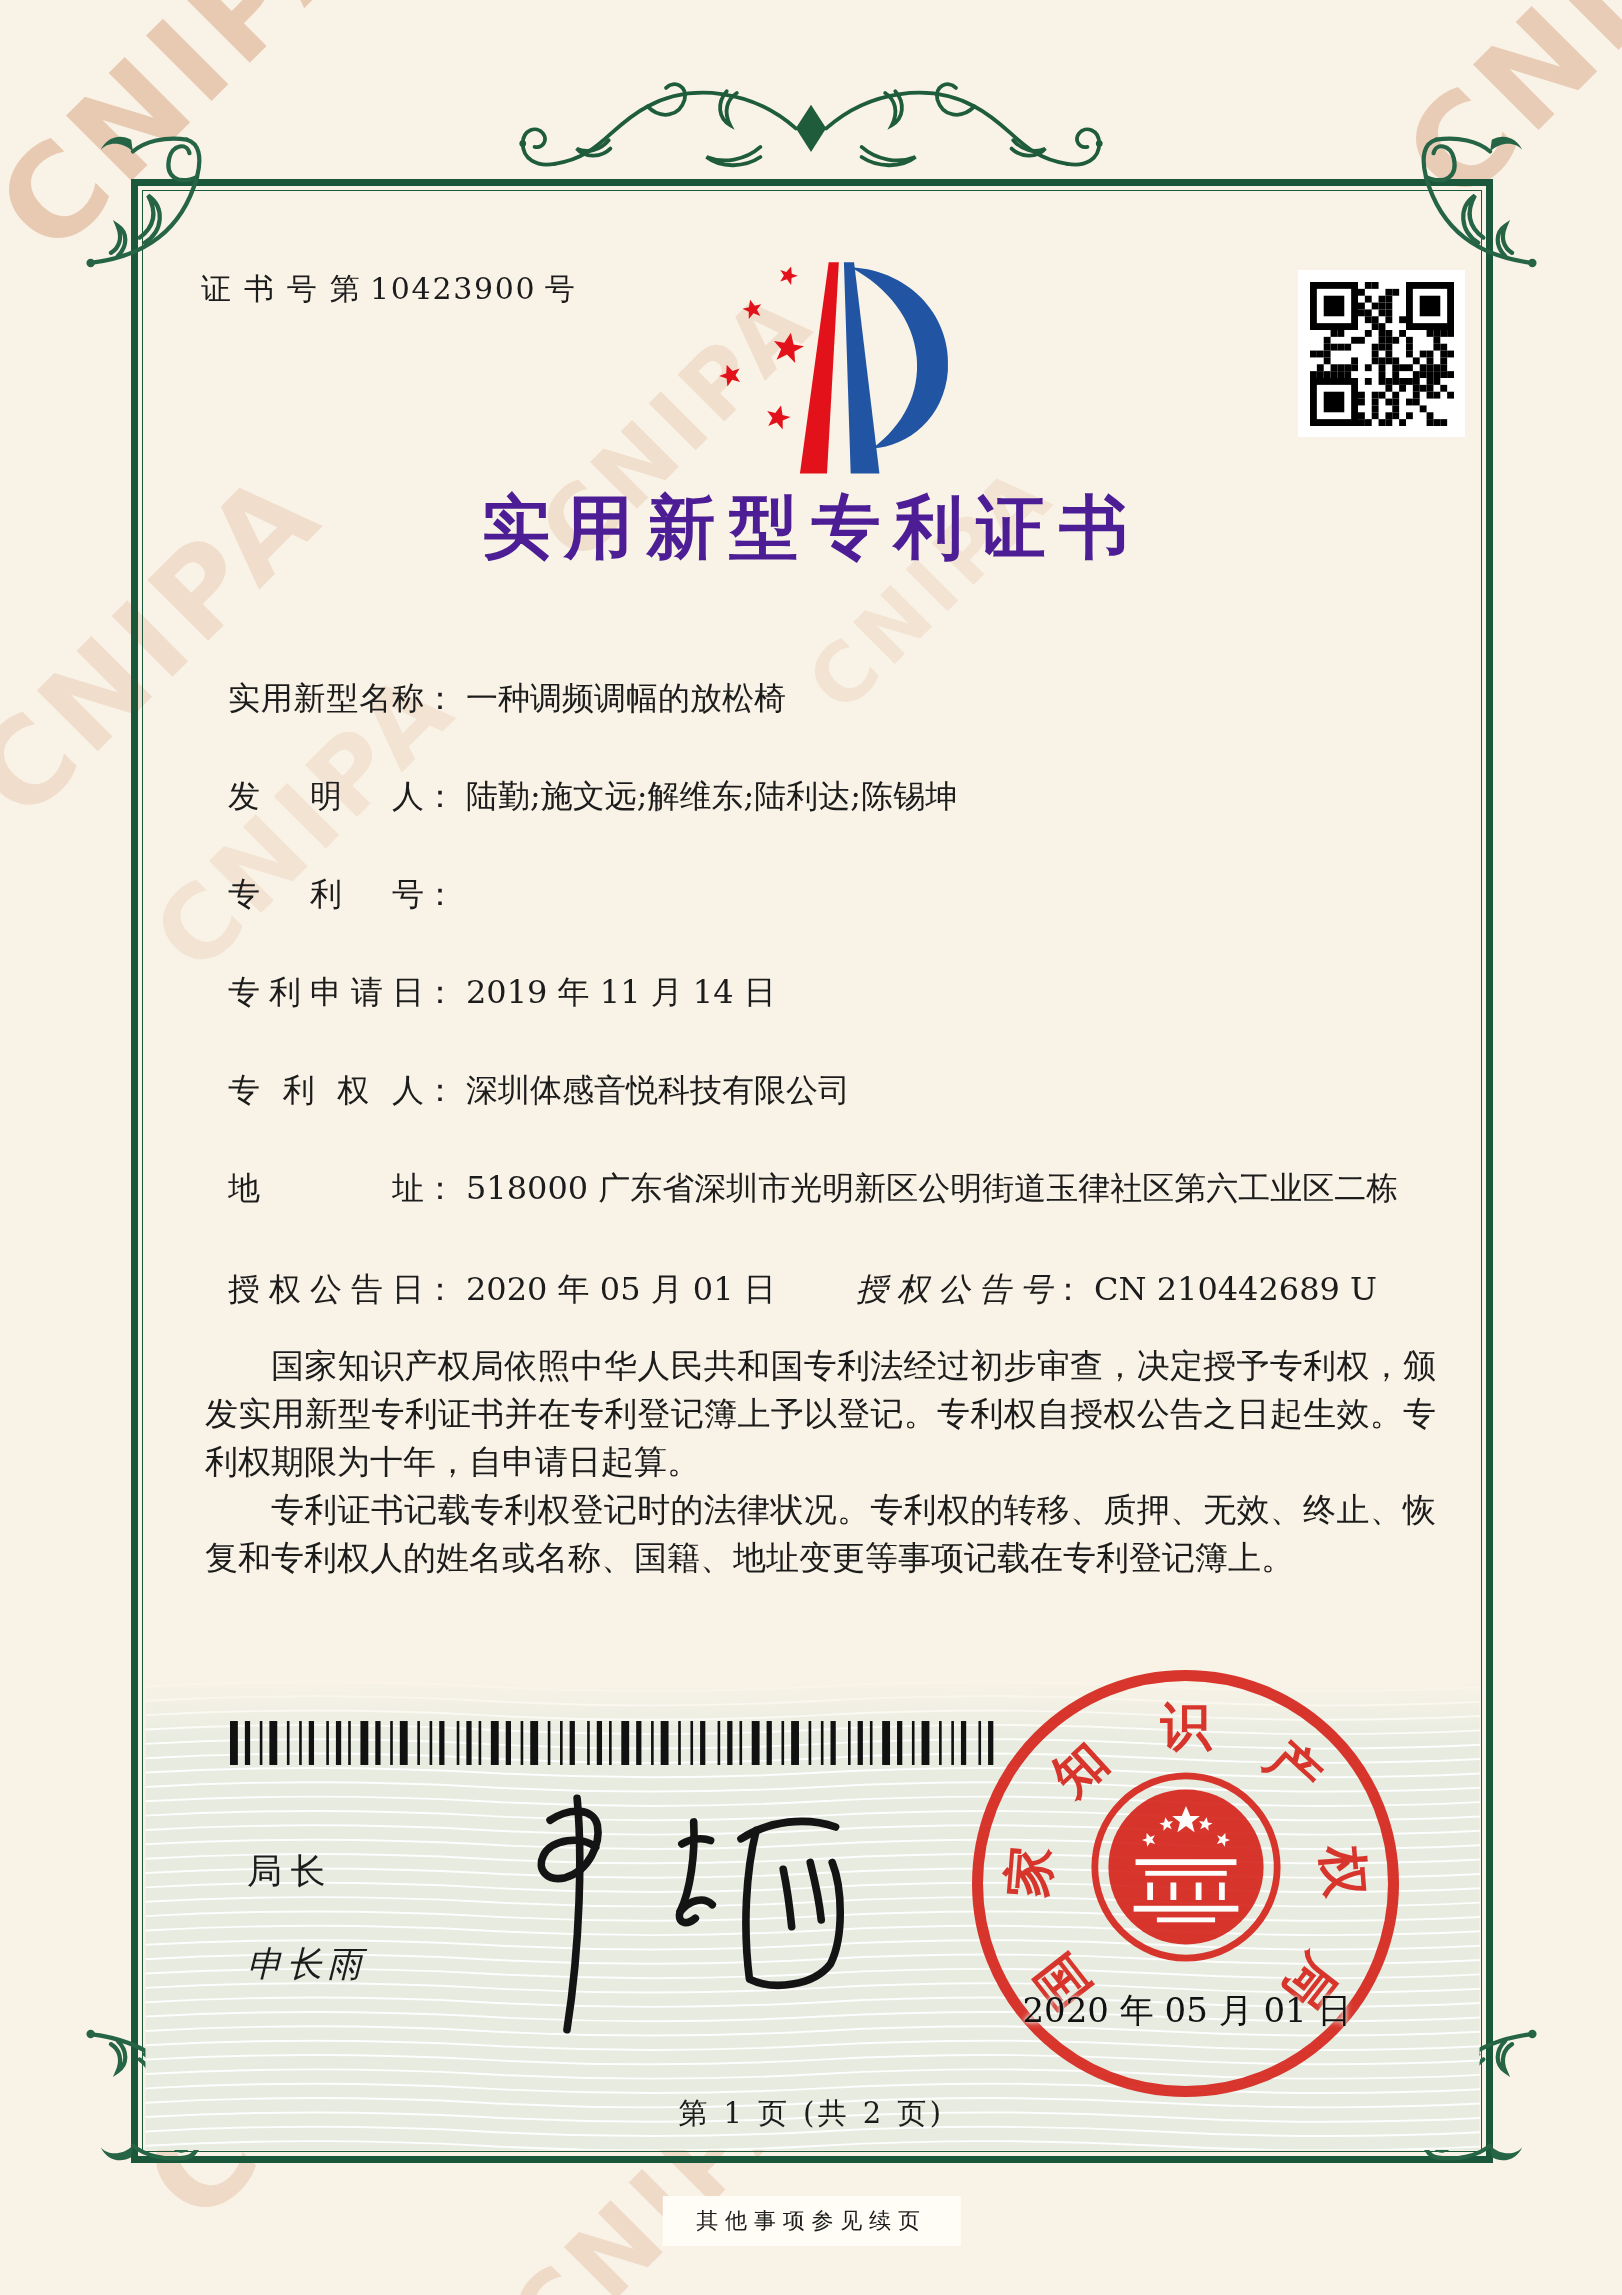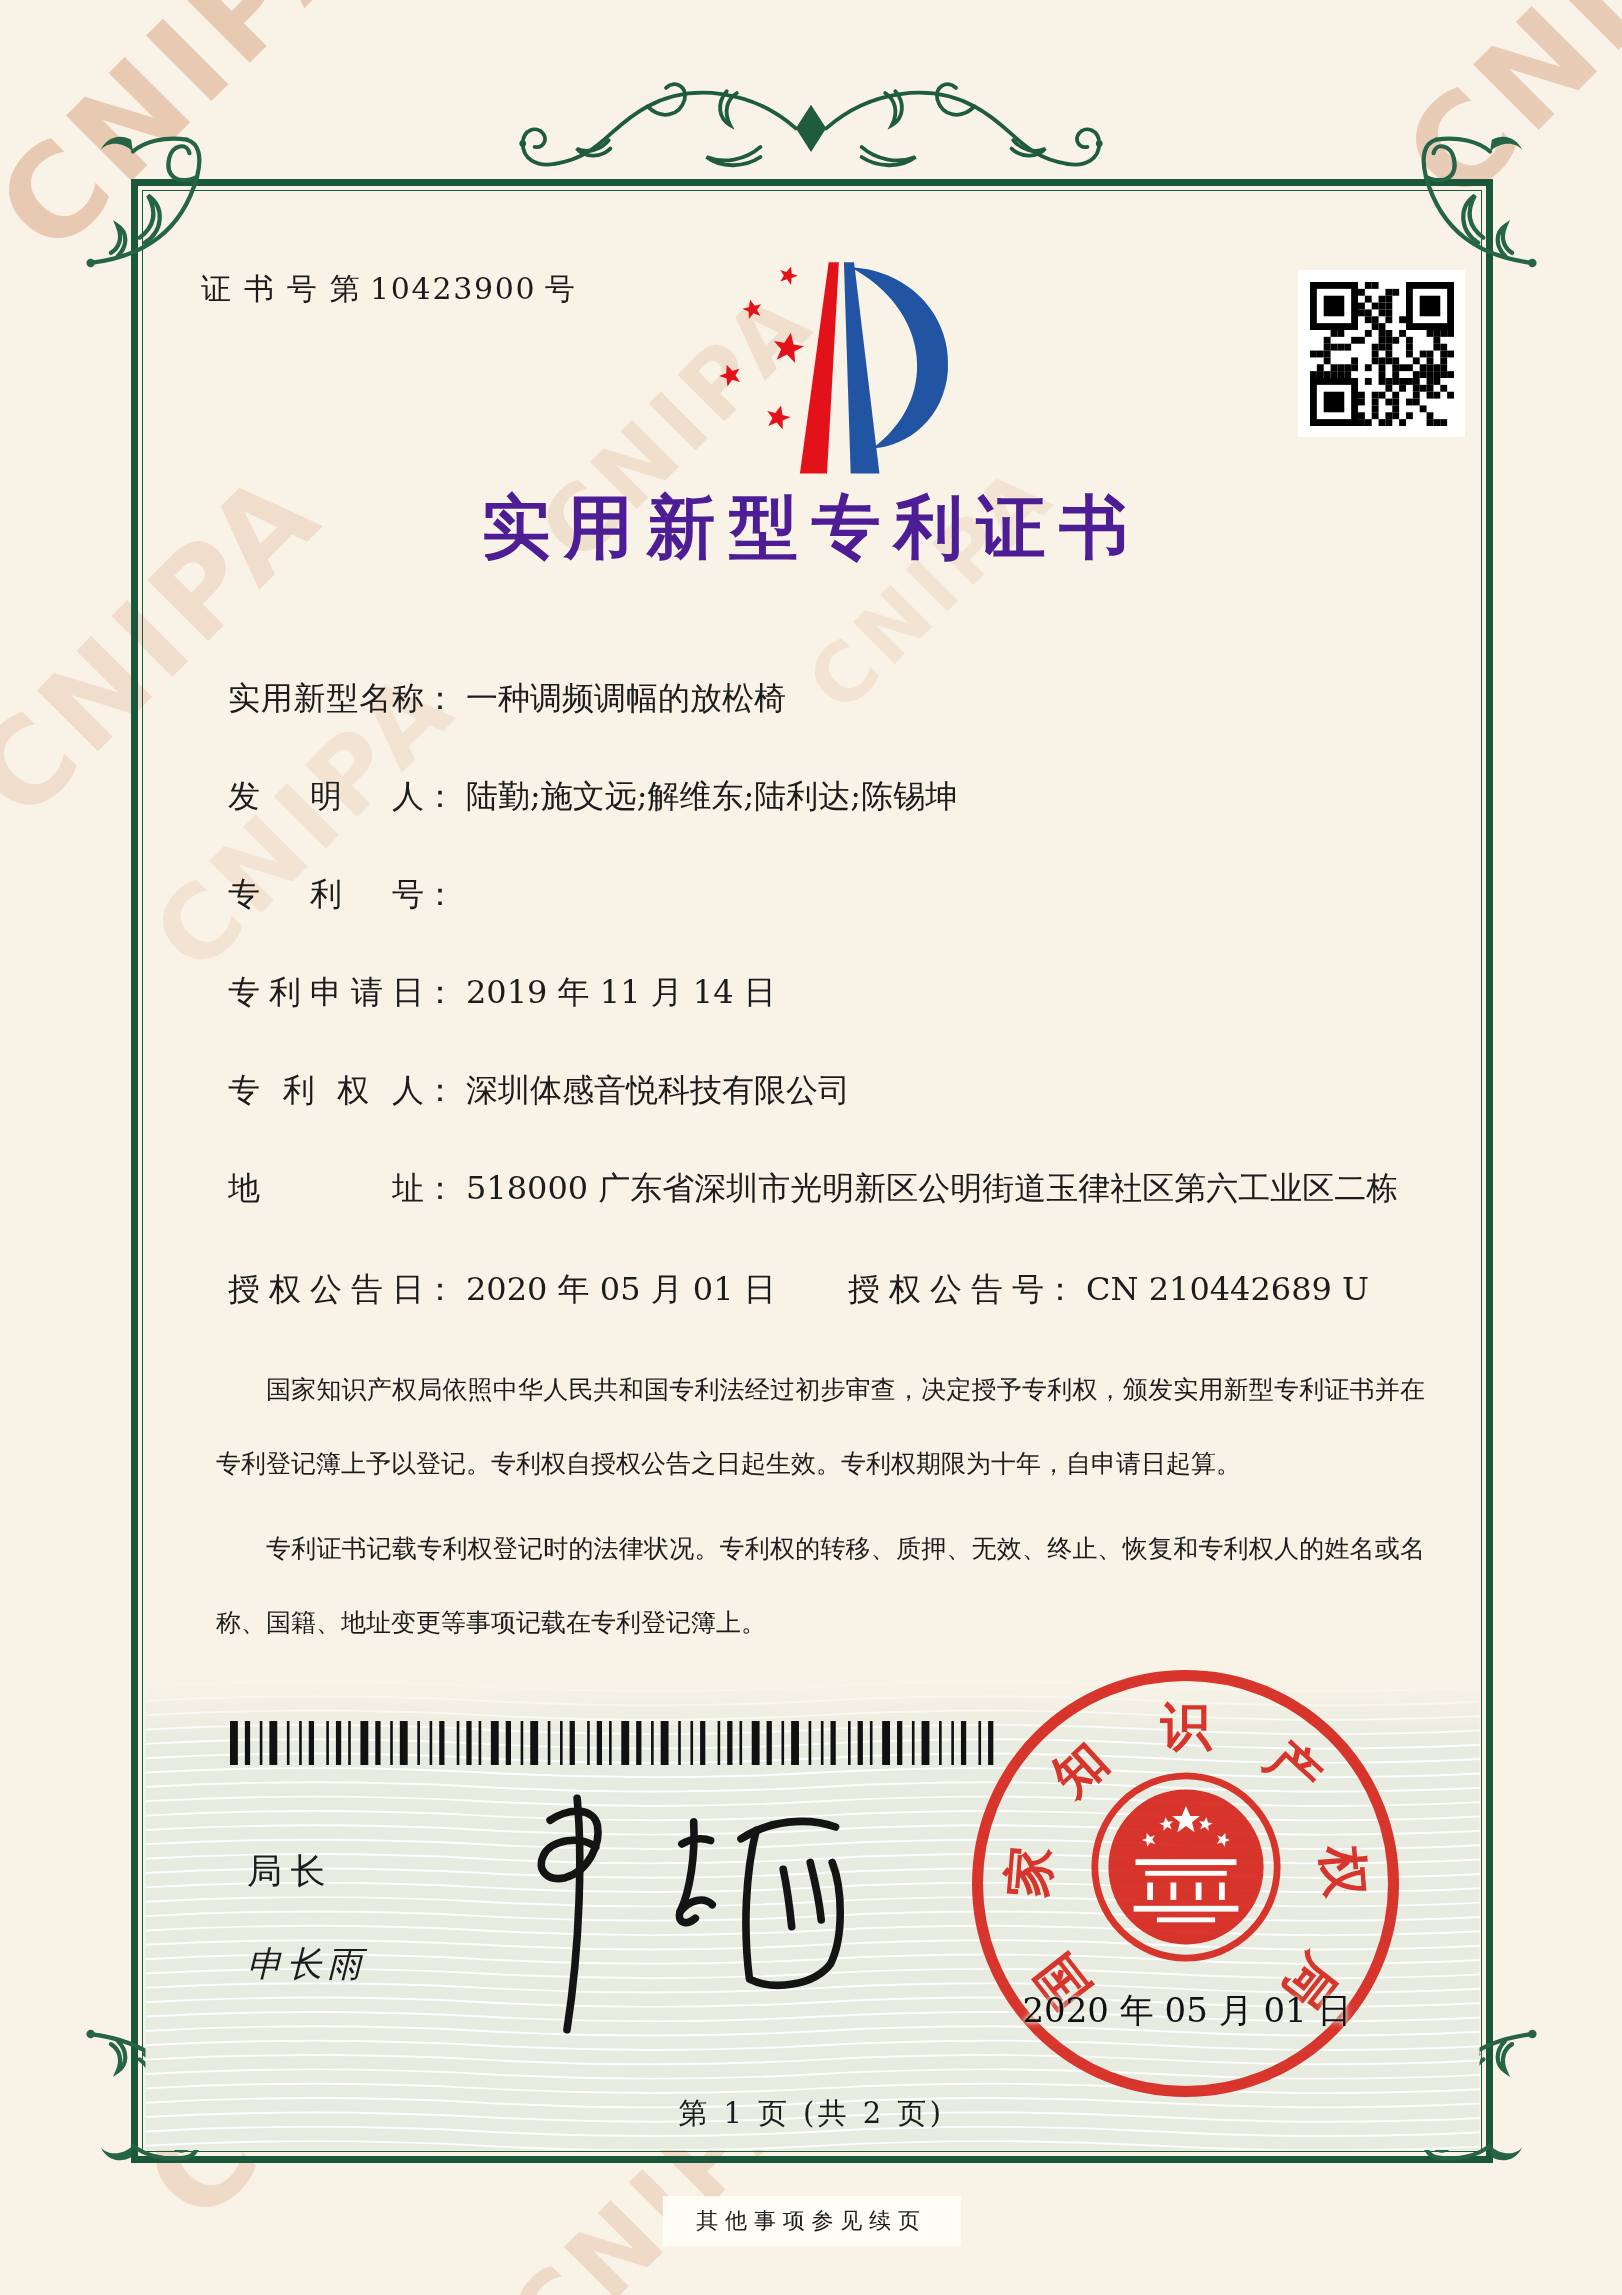--- a/index.html
+++ b/index.html
@@ -28,24 +28,24 @@
   .title{position:absolute;left:0;top:482px;width:100%;text-align:center;
          font-size:69px;font-weight:700;letter-spacing:13.5px;color:#4c1d95;}
 
   
   .frow{position:absolute;left:228px;width:1187px;display:flex;align-items:flex-start;
         font-size:32px;line-height:51px;}
   .flabel{flex:none;width:196px;text-align:justify;text-align-last:justify;}
   .fcolon{flex:none;margin-right:10px;}
   .fvalue{flex:1;}
   .fvalue.fixed{flex:none;width:355px;}
-  .flabel.second{margin-left:27px;}
+  .flabel.second{margin-left:35px;font-style:italic;}
 
   .para-block{position:absolute;left:205px;top:1342px;width:1231px;}
-  .para{font-size:25px;line-height:74px;text-align:justify;text-indent:2em;margin:11px;}
+  .para{font-size:33px;line-height:48px;text-align:justify;text-indent:2em;margin:0;}
 
   
   .waveband{position:absolute;left:145px;top:1678px;width:1335px;height:472px;overflow:hidden;}
   .wavefade{position:absolute;left:145px;top:1678px;width:1335px;height:68px;
             background:linear-gradient(180deg,#f9f3e7 0%,rgba(249,243,231,0) 100%);}
 
   .barcode{position:absolute;left:230px;top:1721px;}
 
   .sig-role{position:absolute;left:247px;top:1848px;font-size:35px;letter-spacing:8.5px;}
   .sig-name{position:absolute;left:247px;top:1941px;font-size:35px;letter-spacing:5px;font-style:italic;}

